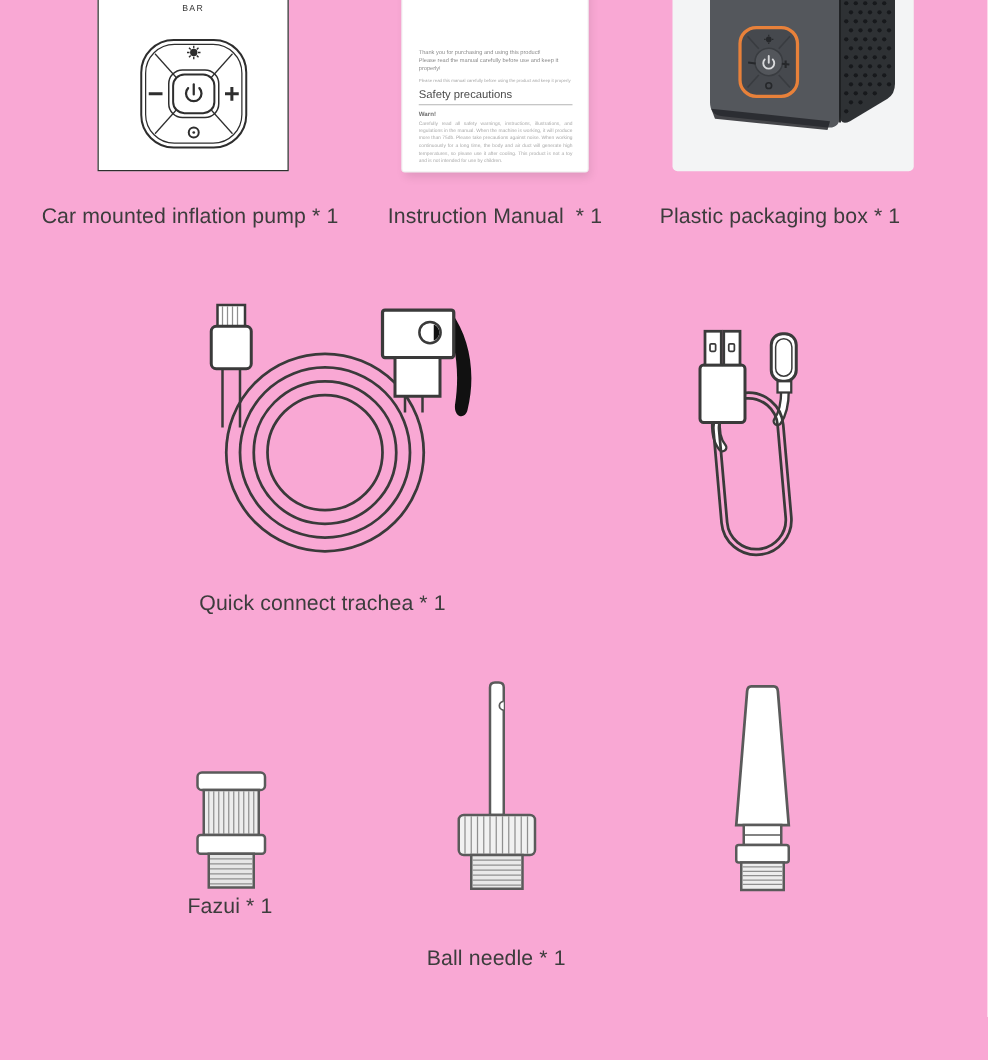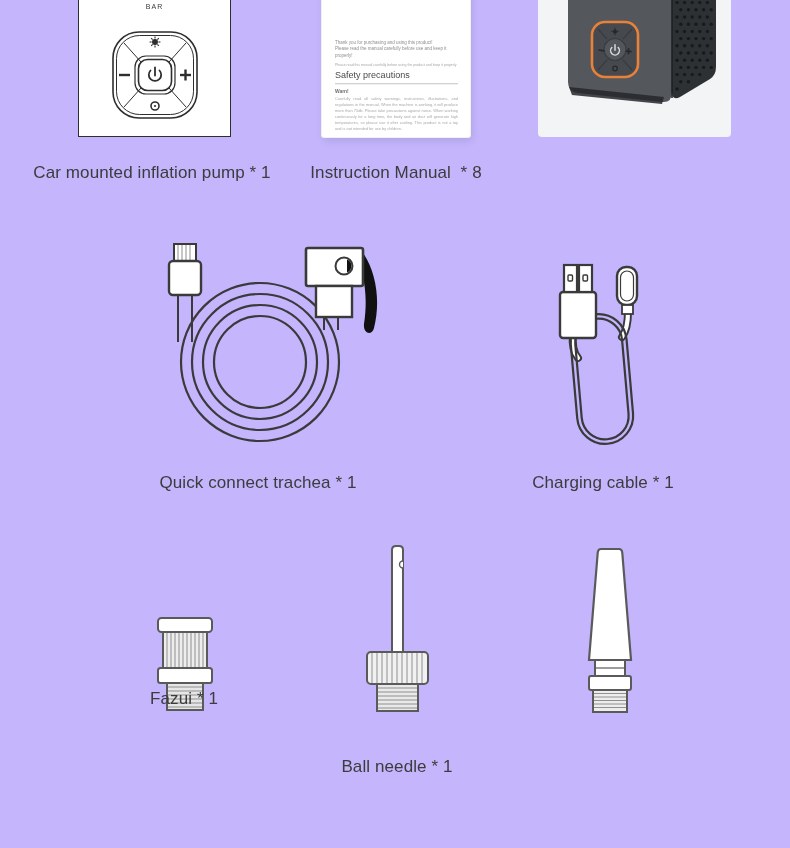--- a/index.html
+++ b/index.html
@@ -1,18 +1,18 @@
 <!DOCTYPE html>
 <html><head>
 <meta charset="utf-8">
 <style>
   html,body{margin:0;padding:0;background:#ffffff;}
   .canvas{
     position:relative;width:790px;height:848px;margin:0 auto;
-    background:#c4b5fd;overflow:hidden;
+    background:#f9a8d4;overflow:hidden;
     font-family:"Liberation Sans","DejaVu Sans",sans-serif;
   }
   .img-abs{position:absolute;}
   .item-label{
     position:absolute;transform:translateX(-50%);
     white-space:pre;font-size:17px;font-weight:500;line-height:20px;
     color:#3c3c3c;letter-spacing:0.1px;
   }
   
   .panel-box{background:#ffffff;border:1px solid #2e2e2e;box-sizing:border-box;}
@@ -366,19 +366,19 @@
         <line x1="19" y1="148.5" x2="51" y2="148.5"></line>
           <line x1="19" y1="152" x2="51" y2="152"></line>
         <line x1="19" y1="155.5" x2="51" y2="155.5"></line>
           <line x1="19" y1="159" x2="51" y2="159"></line>
         <line x1="19" y1="162.5" x2="51" y2="162.5"></line>
       </g>
     </svg>
   </div>
 
   <div class="item-label" style="left:152px;top:163px;">Car mounted inflation pump * 1</div>
-  <div class="item-label" style="left:396px;top:163px;">Instruction Manual  * 8</div>
+  <div class="item-label" style="left:396px;top:163px;">Instruction Manual  * 1</div>
+  <div class="item-label" style="left:624px;top:163px;">Plastic packaging box * 1</div>
   <div class="item-label" style="left:258px;top:473px;">Quick connect trachea * 1</div>
-  <div class="item-label" style="left:603px;top:473px;">Charging cable * 1</div>
-  <div class="item-label" style="left:184px;top:689px;">Fazui * 1</div>
+  <div class="item-label" style="left:184px;top:715px;">Fazui * 1</div>
   <div class="item-label" style="left:397px;top:733px;margin-top:24px;">Ball needle * 1</div>
 
 </div>
 
 </body></html>

